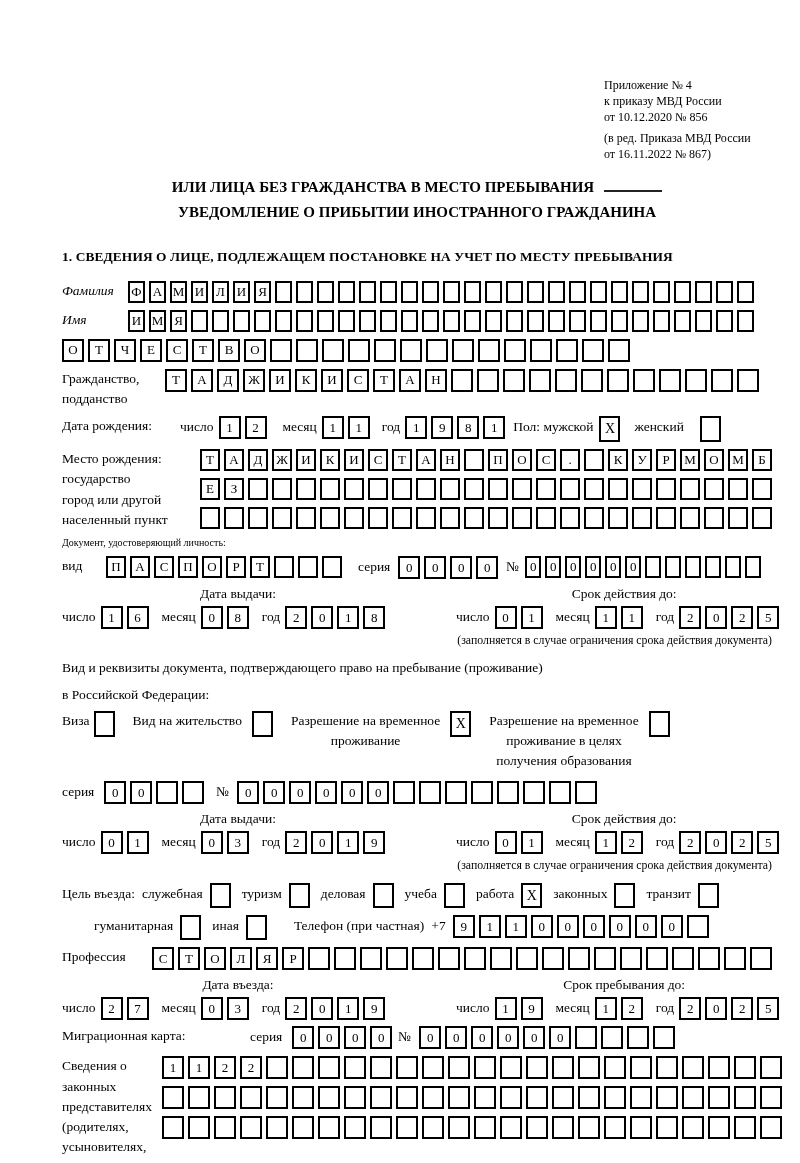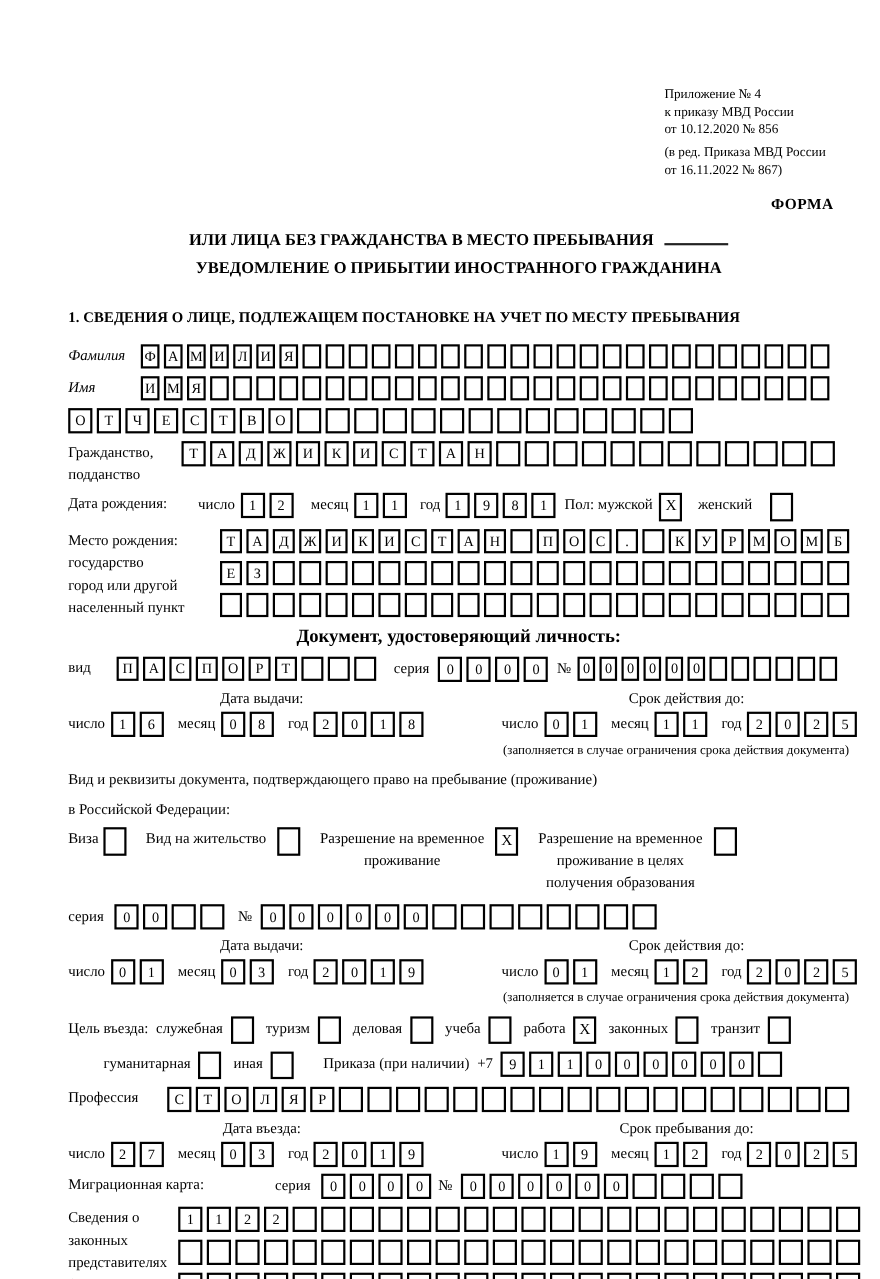--- a/index.html
+++ b/index.html
@@ -35,21 +35,21 @@
   .sz-l  .cell { width:22px; height:23px; }
 
   
   .chk { flex:none; display:inline-flex; align-items:center; justify-content:center;
          border:2px solid #000; width:21px; height:26px; font-size:14px; background:#fff; }
 
   
   .stack { display:flex; flex-direction:column; gap:7px; }
 
   
-  .center-head { text-align:center; font-weight:bold; font-size:17px; margin:2px 0 8px; }
+  .center-head { font-weight:normal; font-size:10px; margin:2px 0 8px; }
 
   
   .dates-row { display:flex; margin-bottom:4px; }
   .dcol-l { width:352px; flex:none; }
   .dcol-r { flex:1; padding-left:42px; }
   .dhead { text-align:center; font-size:13.5px; margin-bottom:4px; }
   .dfields { display:flex; align-items:flex-start; }
   .dlab { font-size:13.5px; padding-top:3px; margin-right:5px; flex:none; }
   .dfields .cells { margin-right:9px; }
   .note { font-size:11.8px; text-align:right; margin:2px 0 10px; }
@@ -74,21 +74,20 @@
 <div class="page">
 
   <div class="hdr">
     <div>Приложение № 4</div>
     <div>к приказу МВД России</div>
     <div>от 10.12.2020 № 856</div>
     <div class="ed">(в ред. Приказа МВД России</div>
     <div>от 16.11.2022 № 867)</div>
   </div>
 
-  <div class="forma">ФОРМА</div>
 
   <div class="title">
     <div><span>ИЛИ ЛИЦА БЕЗ ГРАЖДАНСТВА В МЕСТО ПРЕБЫВАНИЯ</span><span class="title-underline"></span></div>
     <div>УВЕДОМЛЕНИЕ О ПРИБЫТИИ ИНОСТРАННОГО ГРАЖДАНИНА</div>
   </div>
 
   <div class="sec-heading">1. СВЕДЕНИЯ О ЛИЦЕ, ПОДЛЕЖАЩЕМ ПОСТАНОВКЕ НА УЧЕТ ПО МЕСТУ ПРЕБЫВАНИЯ</div>
 
   <div class="frow">
     <div class="flabel w66">Фамилия</div>
@@ -535,21 +534,21 @@
     <span class="chk"></span>
     <span class="ilab">транзит</span>
     <span class="chk"></span>
   </div>
 
   <div class="frow purpose purpose2">
     <span class="ilab">гуманитарная</span>
     <span class="chk"></span>
     <span class="ilab">иная</span>
     <span class="chk"></span>
-    <span class="ilab phone-label">Приказа (при наличии)</span>
+    <span class="ilab phone-label">Телефон (при частная)</span>
     <span class="ilab phone-prefix">+7</span>
     <div class="cells sz-l">
         <span class="cell">9</span>
         <span class="cell">1</span>
         <span class="cell">1</span>
         <span class="cell">0</span>
         <span class="cell">0</span>
         <span class="cell">0</span>
         <span class="cell">0</span>
         <span class="cell">0</span>

